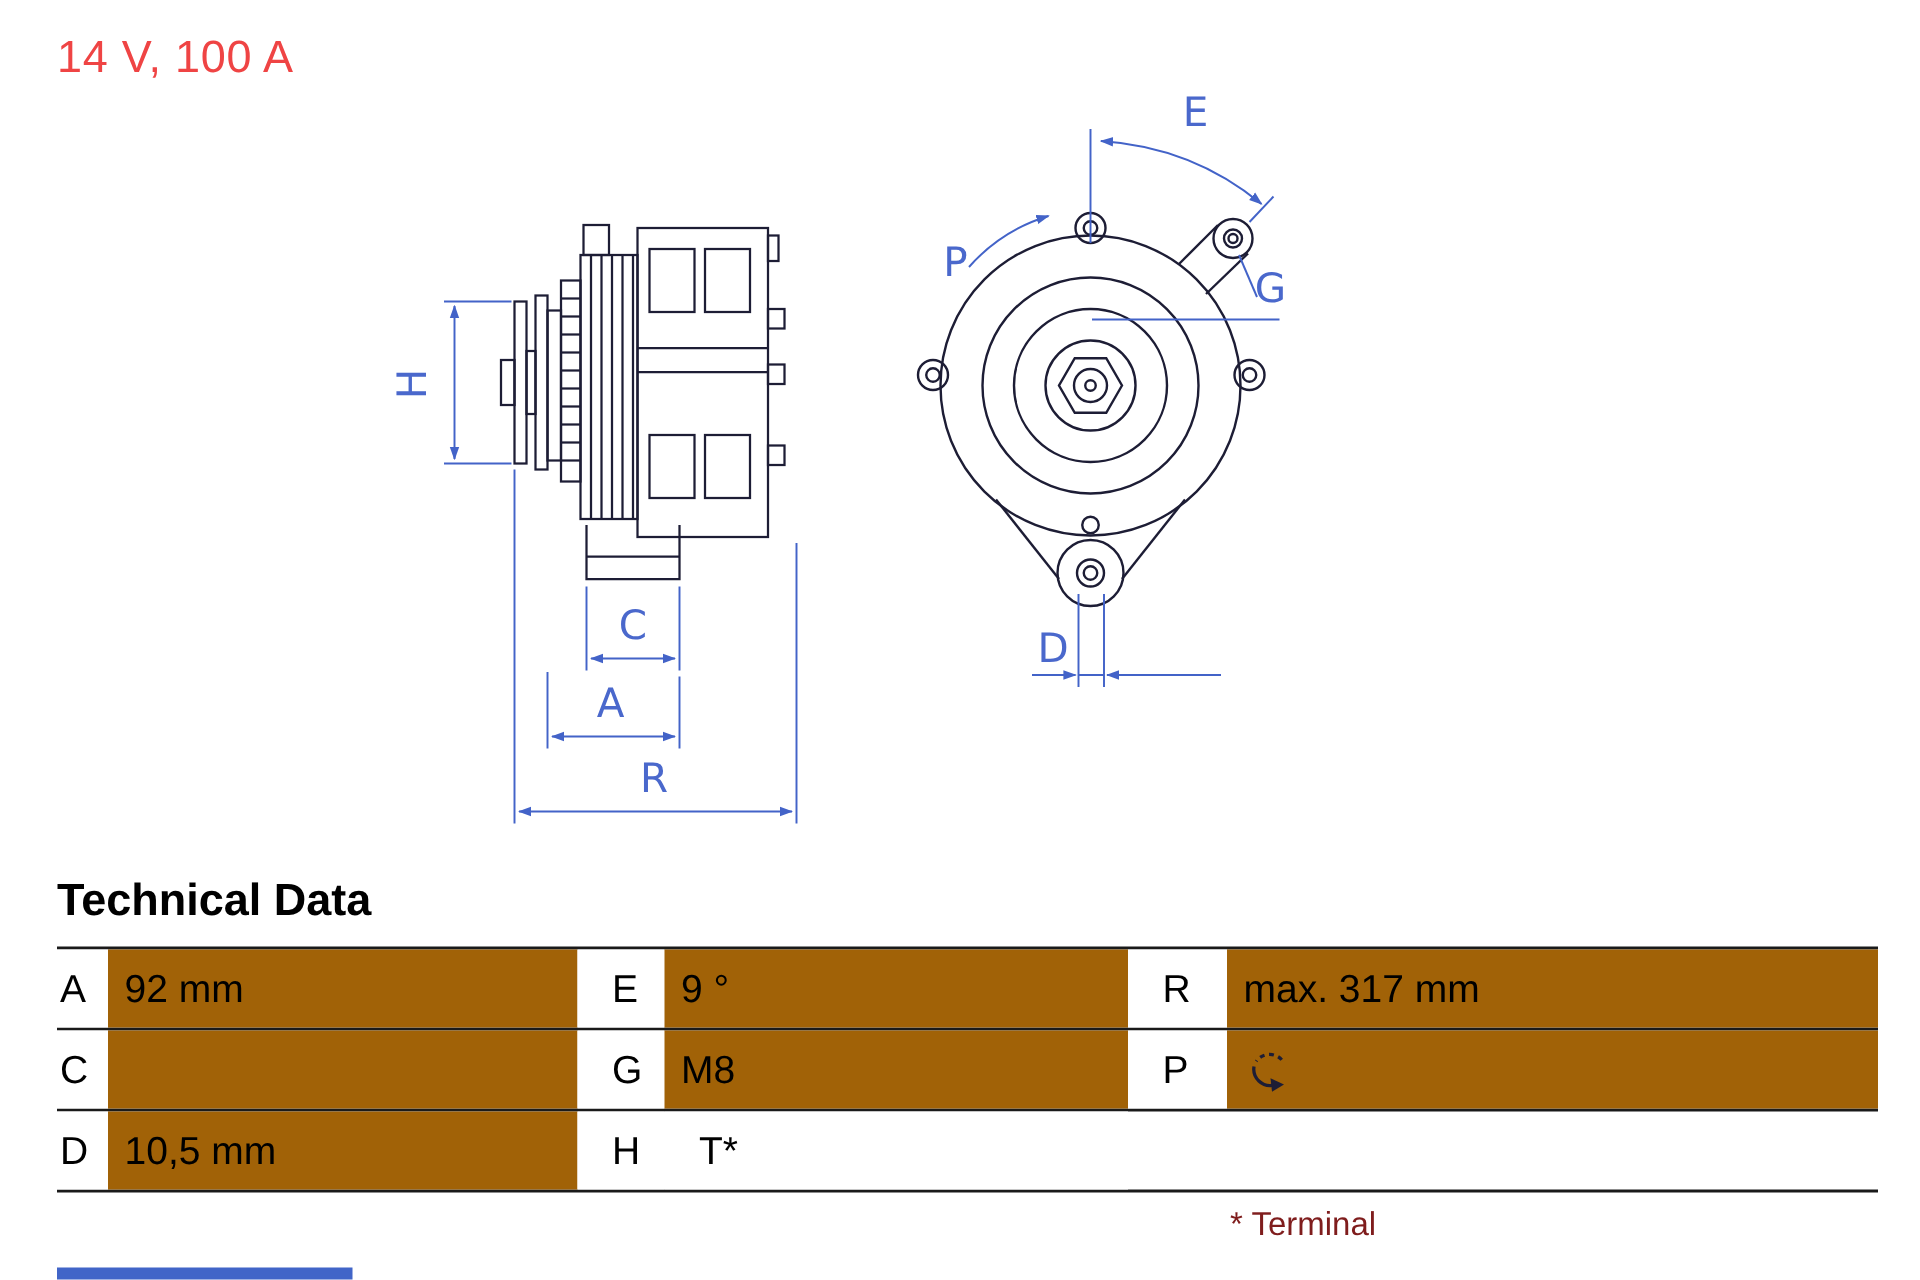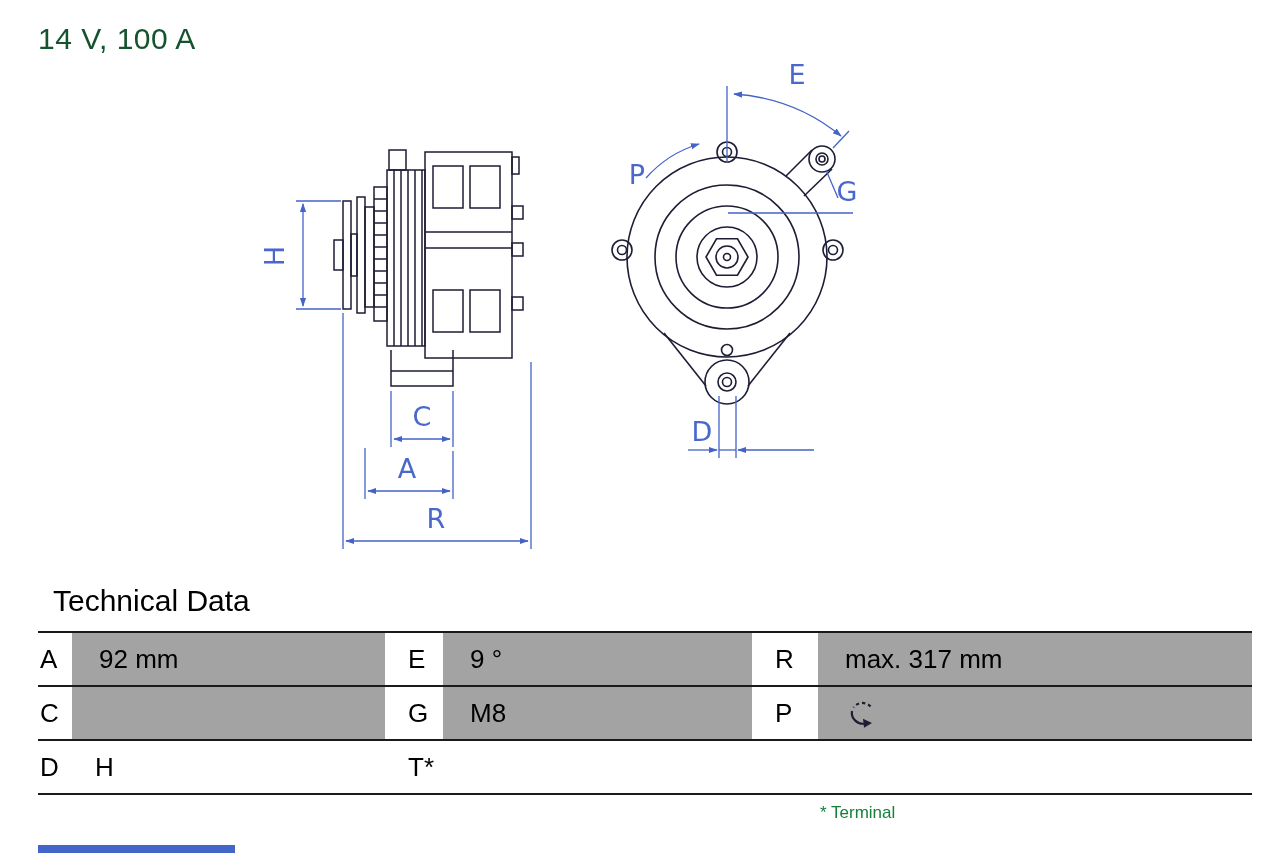--- a/index.html
+++ b/index.html
@@ -1,36 +1,36 @@
 <!DOCTYPE html>
 <html><head>
 <meta charset="utf-8">
 <style>
   html,body{margin:0;padding:0;}
   body{
     width:1280px;height:853px;position:relative;background:#ffffff;
     font-family:"Liberation Sans", sans-serif;overflow:hidden;color:#000;
   }
   .rating{
-    position:absolute;left:38px;top:22px;font-size:30px;color:#14532d;letter-spacing:.5px;
+    position:absolute;left:38px;top:22px;font-size:30px;color:#ef4444;letter-spacing:.5px;
   }
   .drawing-svg{position:absolute;left:0;top:0;}
   .tech{position:absolute;left:38px;top:584px;width:1214px;}
-  .tech h2{margin:0 0 13px 15px;font-size:30px;font-weight:normal;color:#000;}
+  .tech h2{margin:0 0 13px 0;font-size:30px;font-weight:bold;color:#000;}
   .tech-table{border-bottom:2px solid #1a1a1a;}
   .trow{
     display:grid;grid-template-columns:34px 313px 58px 309px 66px 1fr;
     border-top:2px solid #1a1a1a;height:52px;
   }
   .cell{display:flex;align-items:center;font-size:26px;color:#000;}
   .key{background:#ffffff;}
   .k1{padding-left:2px;}
   .k2,.k3{padding-left:23px;}
-  .val{background:#a3a3a3;padding-left:27px;}
-  .footnote{margin-top:8px;margin-left:782px;font-size:17px;color:#15803d;}
+  .val{background:#a16207;padding-left:11px;}
+  .footnote{margin-top:8px;margin-left:782px;font-size:22px;color:#7f1d1d;}
   .bottom-bar{
     position:absolute;left:38px;bottom:0;width:197px;height:8px;background:#4165c8;
   }
   .rot-icon{display:block;margin-left:2px;}
 </style>
 </head>
 <body>
 
 <div class="rating">14 V, 100 A</div>
 
@@ -192,20 +192,21 @@
         <svg class="rot-icon" width="30" height="30" viewBox="0 0 30 30">
           <path d="M23.5,8.5 A11,11 0 0 0 6.5,9.5" fill="none" stroke="#1d1d35" stroke-width="2.2" stroke-dasharray="3.2 3"></path>
           <path d="M5,13 A11,11 0 0 0 18,25.5" fill="none" stroke="#1d1d35" stroke-width="2.2"></path>
           <polygon points="16,20.8 17,29.8 25,25" fill="#1d1d35"></polygon>
         </svg>
       </div>
     </div>
 
     <div class="trow">
       <div class="cell key k1">D</div>
+      <div class="cell val">10,5 mm</div>
       <div class="cell key k2">H</div>
       <div class="cell key k3">T*</div>
     </div>
   </div>
 
   <div class="footnote">* Terminal</div>
 </div>
 
 <div class="bottom-bar"></div>
 

